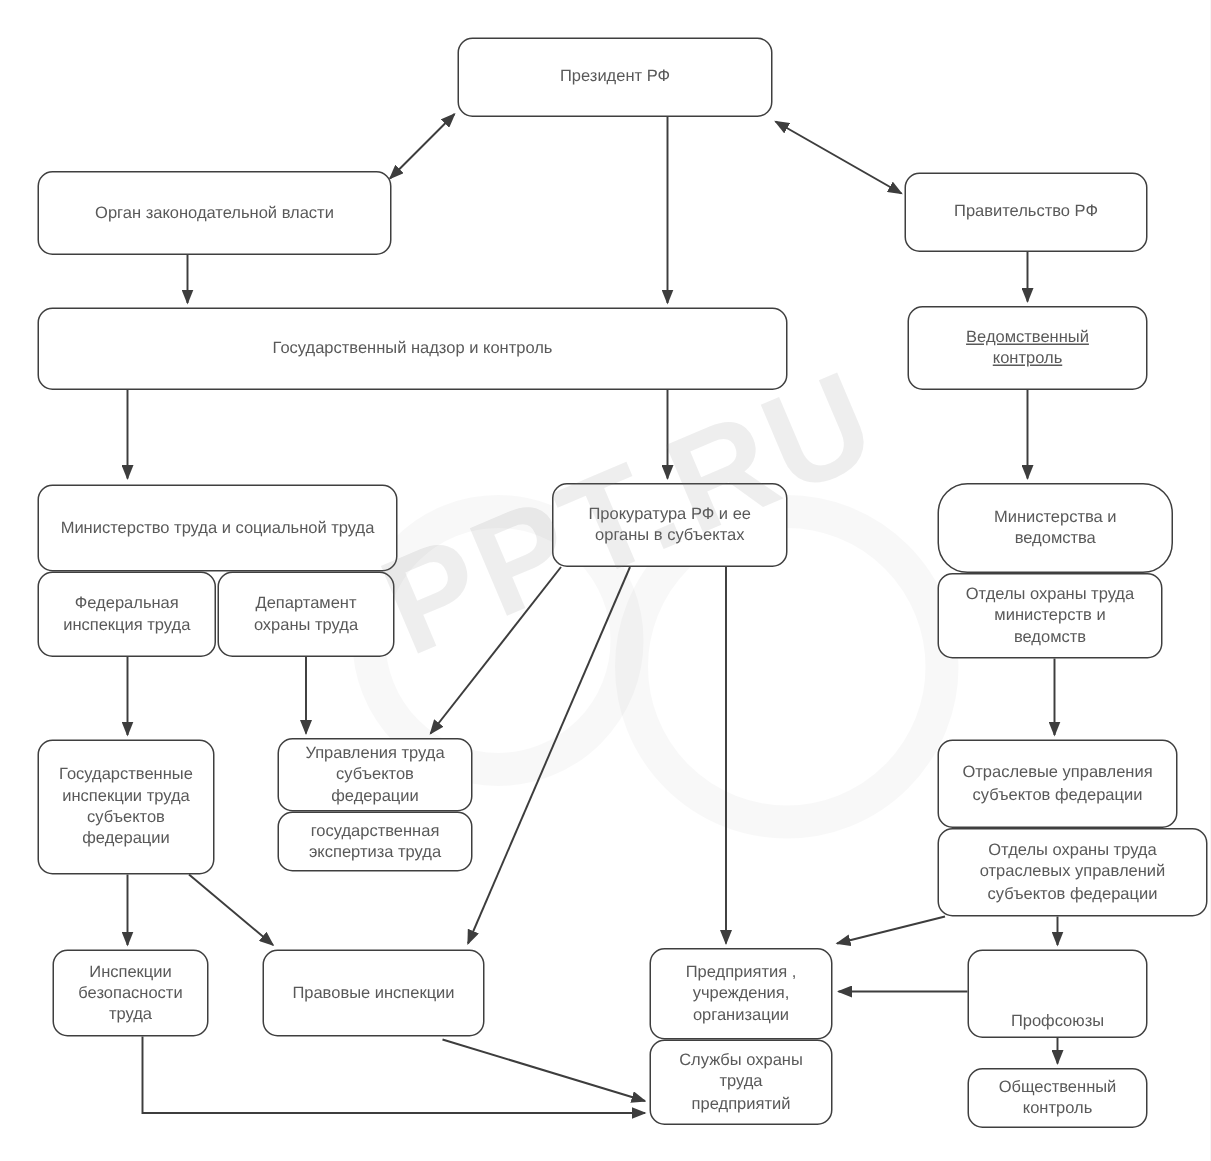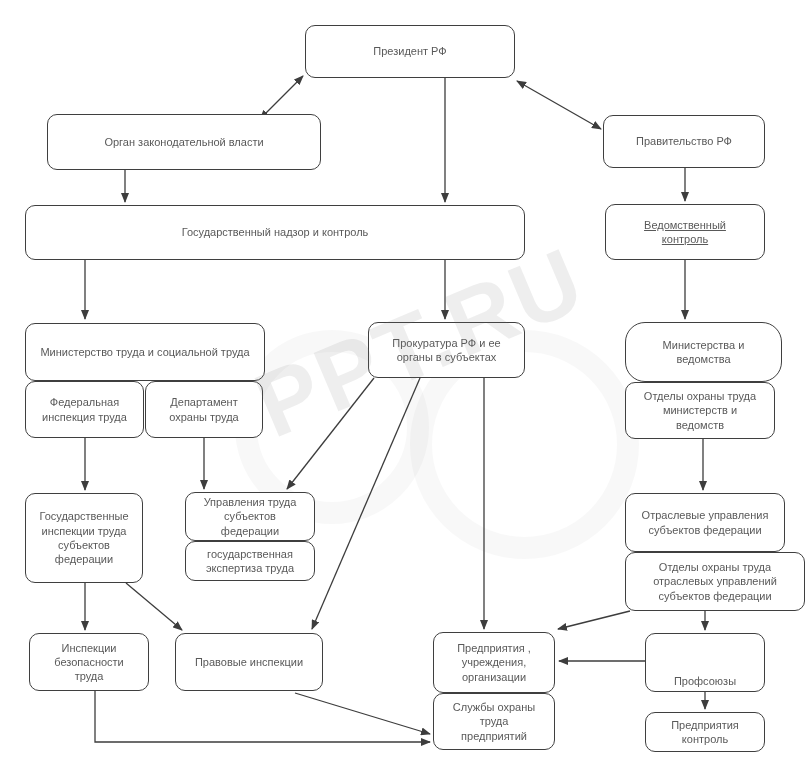--- a/index.html
+++ b/index.html
@@ -78,21 +78,21 @@
         <line x1="705" y1="692" x2="705" y2="709" marker-end="url(#arrow)"></line>
         <polyline points="95,691 95,742 430,742" marker-end="url(#arrow)"></polyline>
         <line x1="295" y1="693" x2="430" y2="734" marker-end="url(#arrow)"></line>
       </g>
   </svg>
 
   <div id="nodes-layer">
       <div class="node" style="left: 305px; top: 25px; width: 210px; height: 53px;">
         <span>Президент РФ</span>
       </div>
-      <div class="node" style="left: 25px; top: 114px; width: 274px; height: 56px; margin-left: 22px;">
+      <div class="node" style="left: 25px; top: 114px; width: 236px; height: 56px;">
         <span>Орган законодательной власти</span>
       </div>
       <div class="node" style="left: 603px; top: 115px; width: 162px; height: 53px;">
         <span>Правительство РФ</span>
       </div>
       <div class="node" style="left: 25px; top: 205px; width: 500px; height: 55px; text-align: center;">
         <span>Государственный надзор и контроль</span>
       </div>
       <div class="node" style="left: 605px; top: 204px; width: 160px; height: 56px; text-decoration: underline;">
         <span>Ведомственный контроль</span>
@@ -123,34 +123,34 @@
       </div>
       <div class="node" style="left: 185px; top: 541px; width: 130px; height: 40px;">
         <span>государственная экспертиза труда</span>
       </div>
       <div class="node" style="left: 625px; top: 493px; width: 160px; height: 59px;">
         <span>Отраслевые управления субъектов федерации</span>
       </div>
       <div class="node" style="left: 625px; top: 552px; width: 180px; height: 59px;">
         <span>Отделы охраны труда отраслевых управлений субъектов федерации</span>
       </div>
-      <div class="node" style="left: 29px; top: 633px; width: 120px; height: 58px;">
+      <div class="node" style="left: 35px; top: 633px; width: 104px; height: 58px;">
         <span>Инспекции безопасности труда</span>
       </div>
       <div class="node" style="left: 175px; top: 633px; width: 148px; height: 58px;">
         <span>Правовые инспекции</span>
       </div>
       <div class="node" style="left: 433px; top: 632px; width: 122px; height: 61px;">
         <span>Предприятия , учреждения, организации</span>
       </div>
       <div class="node" style="left: 433px; top: 693px; width: 122px; height: 57px;">
         <span>Службы охраны труда предприятий</span>
       </div>
       <div class="node" style="left: 645px; top: 633px; width: 120px; height: 59px; align-items: flex-end;">
         <span>Профсоюзы</span>
       </div>
       <div class="node" style="left: 645px; top: 712px; width: 120px; height: 40px;">
-        <span>Предприятия контроль</span>
+        <span>Общественный контроль</span>
       </div>
     </div>
 
   <div id="watermark">PPT.RU</div>
 </div>
 
 </body></html>

